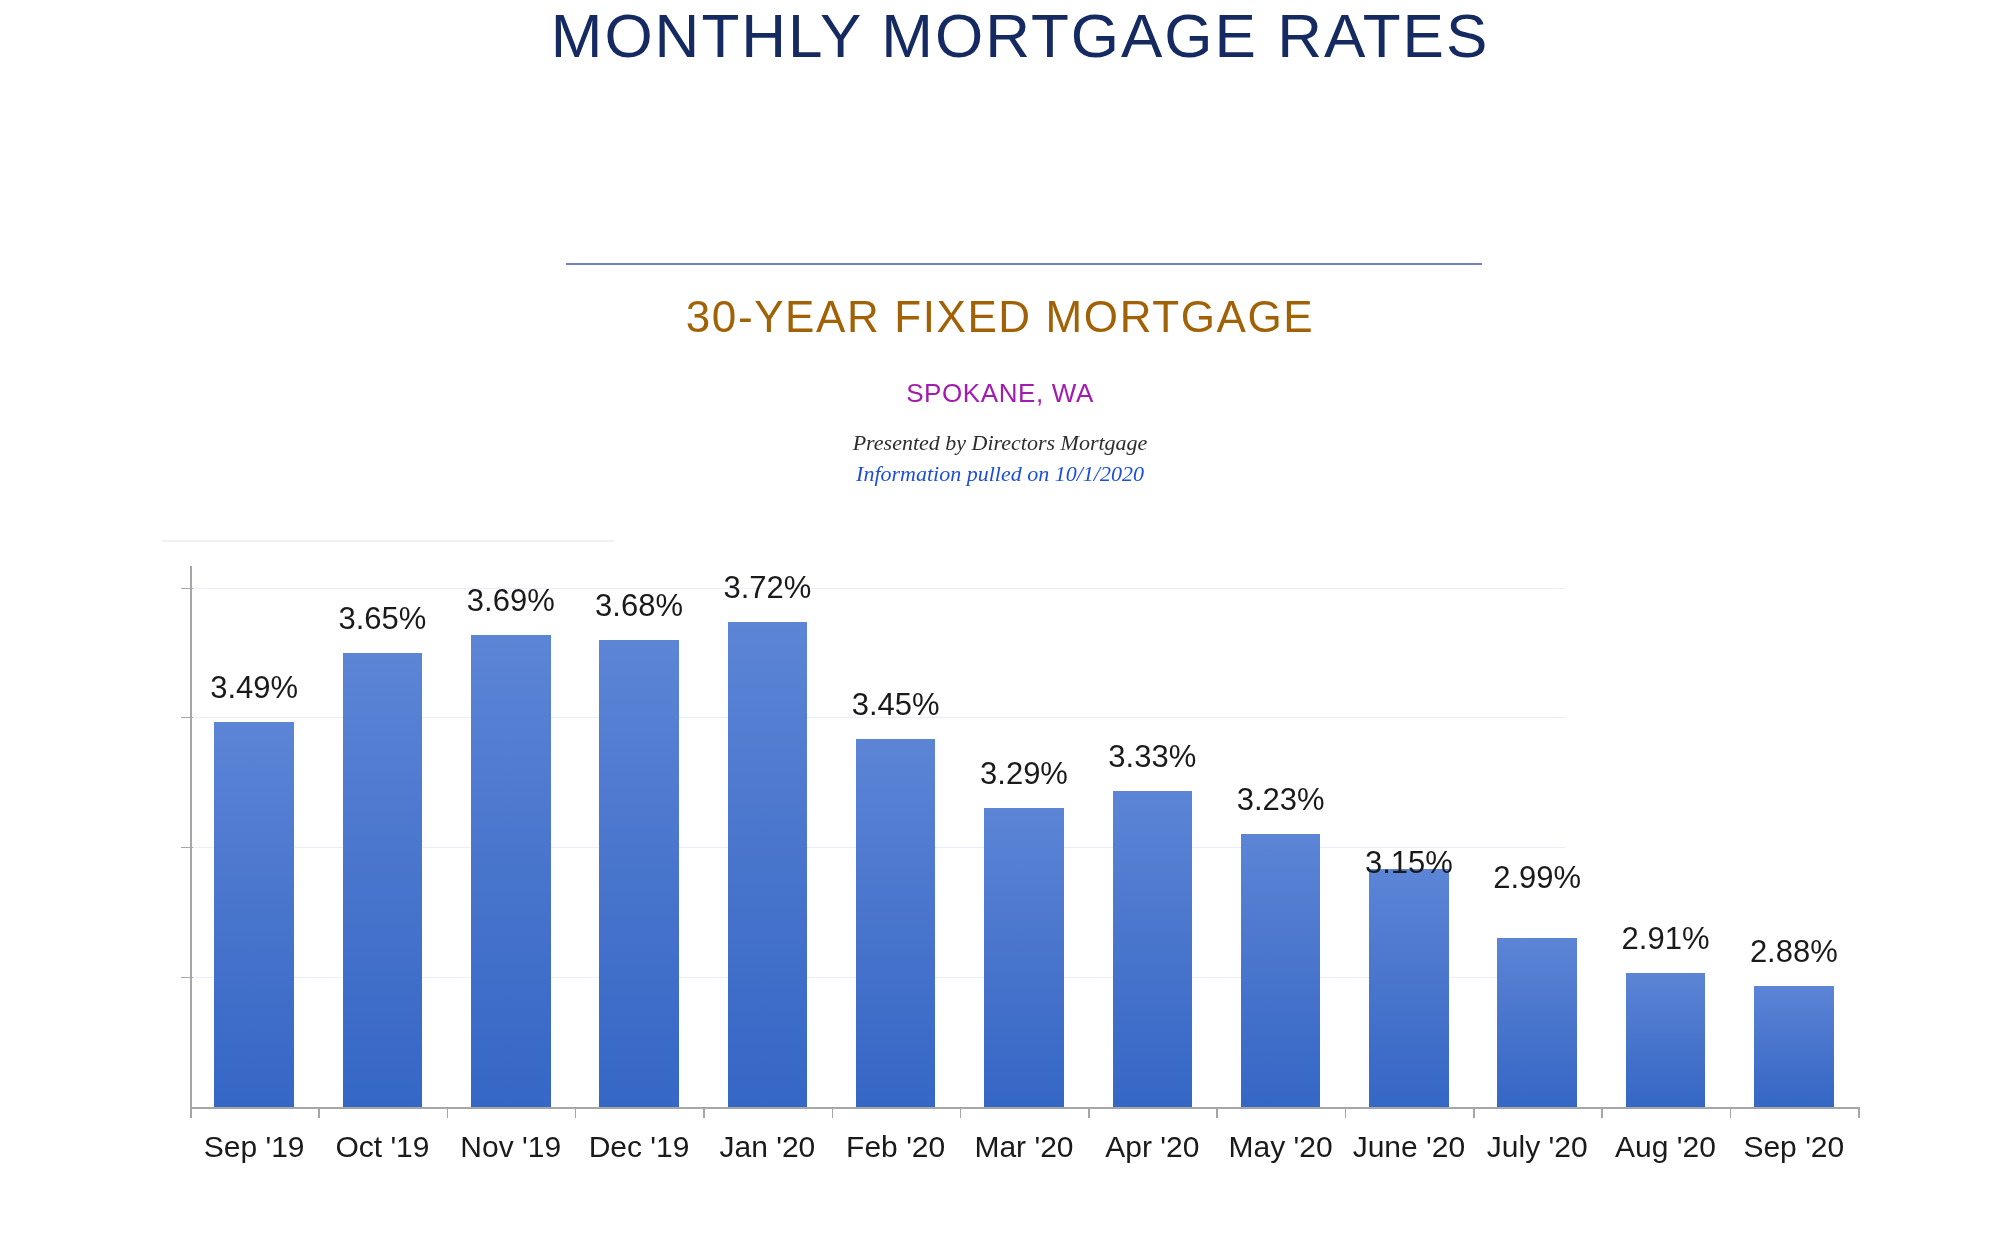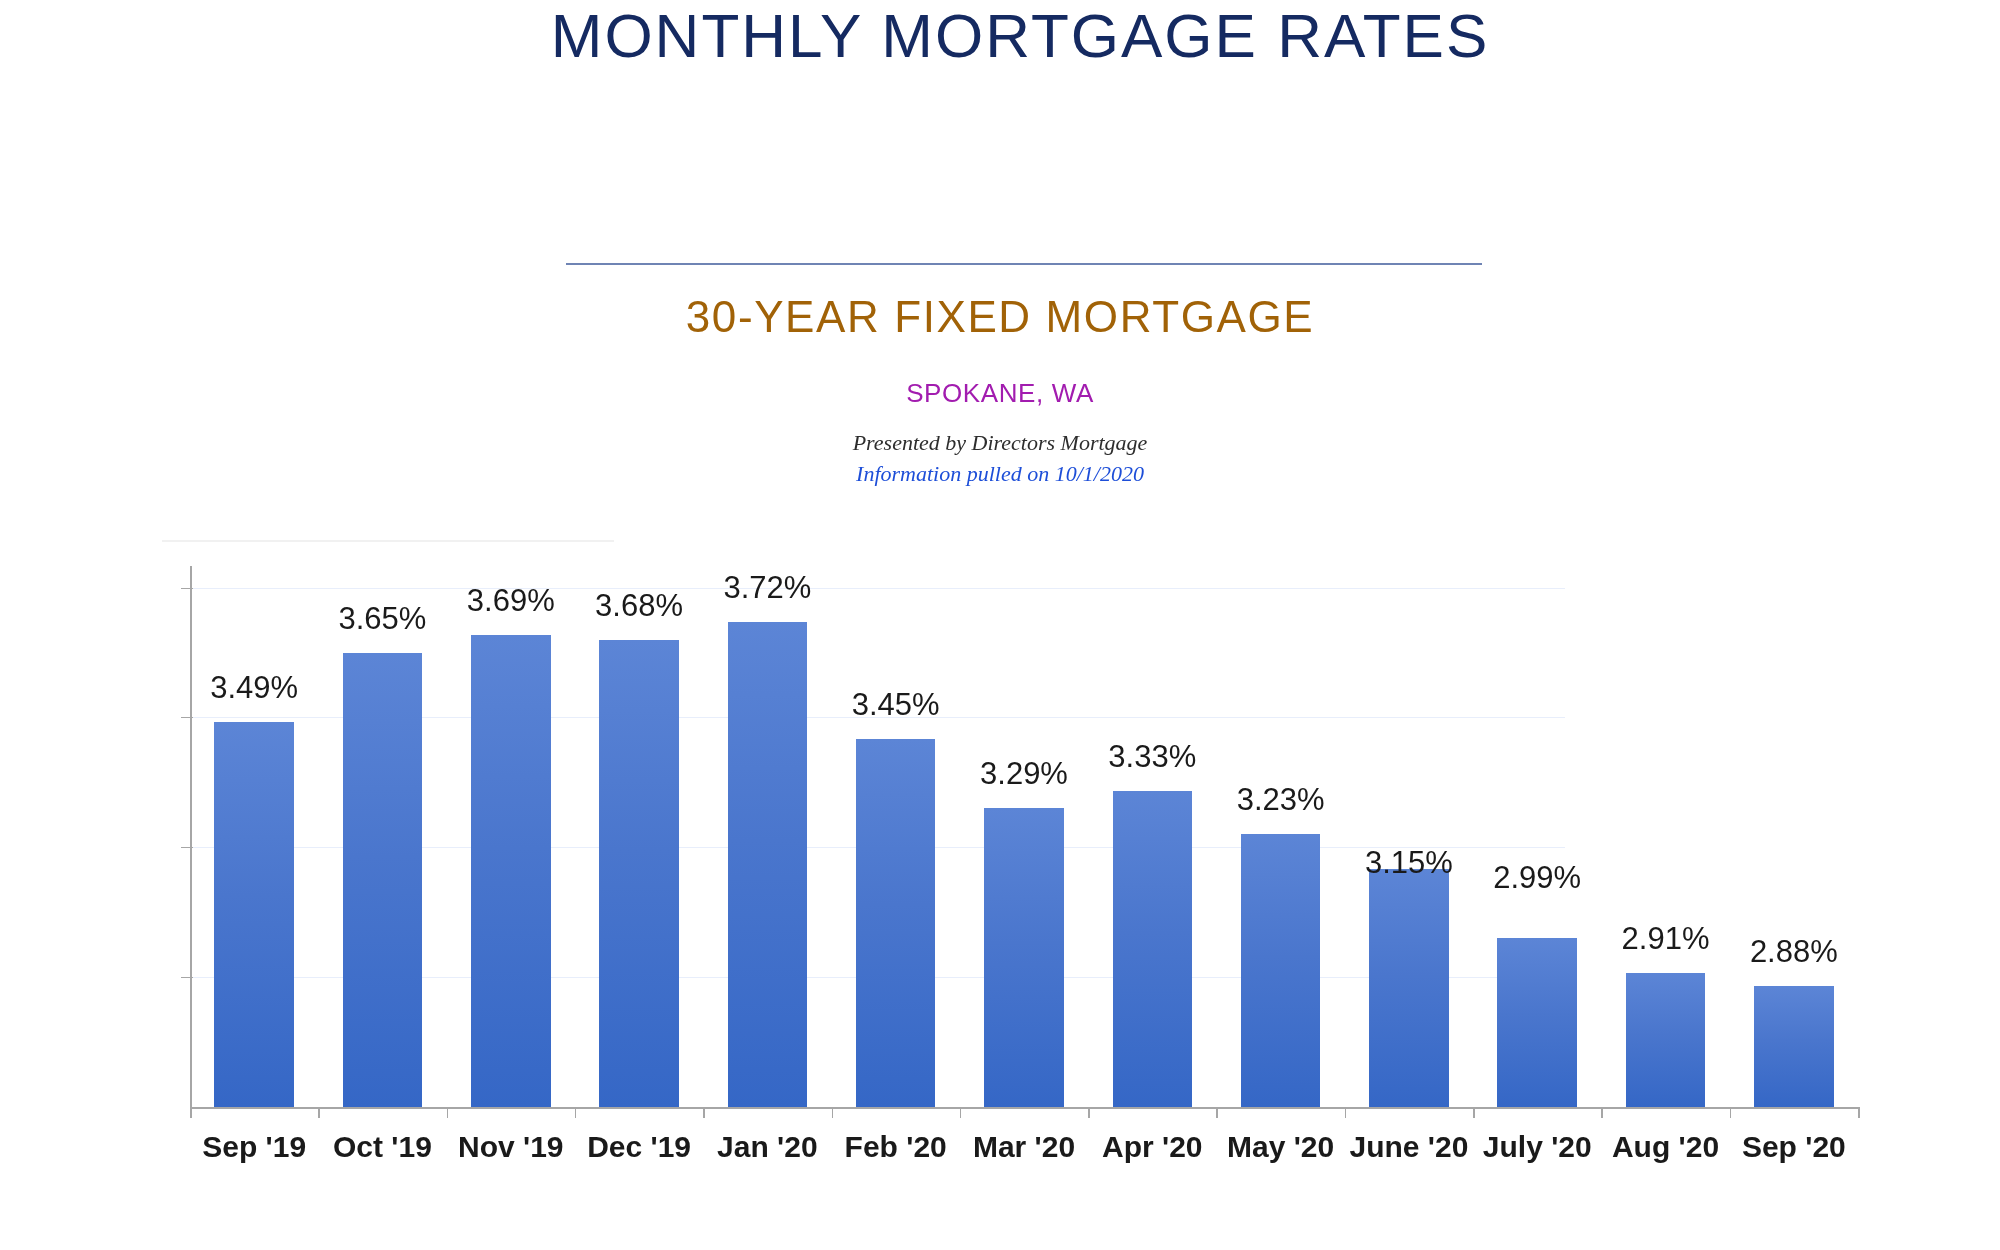--- a/index.html
+++ b/index.html
@@ -155,21 +155,20 @@
     white-space: nowrap;
     text-align: center;
   }
   .cat-label {
     position: absolute;
     top: 1130px;
     font-size: 30px;
     color: #1a1a1a;
     white-space: nowrap;
     text-align: center;
-    font-weight: bold;
   }
 </style>
 </head>
 <body>
 
 <div id="page">
 
   <div id="header">
     <div id="title">MONTHLY MORTGAGE RATES</div>
     <div id="title-rule"></div>

